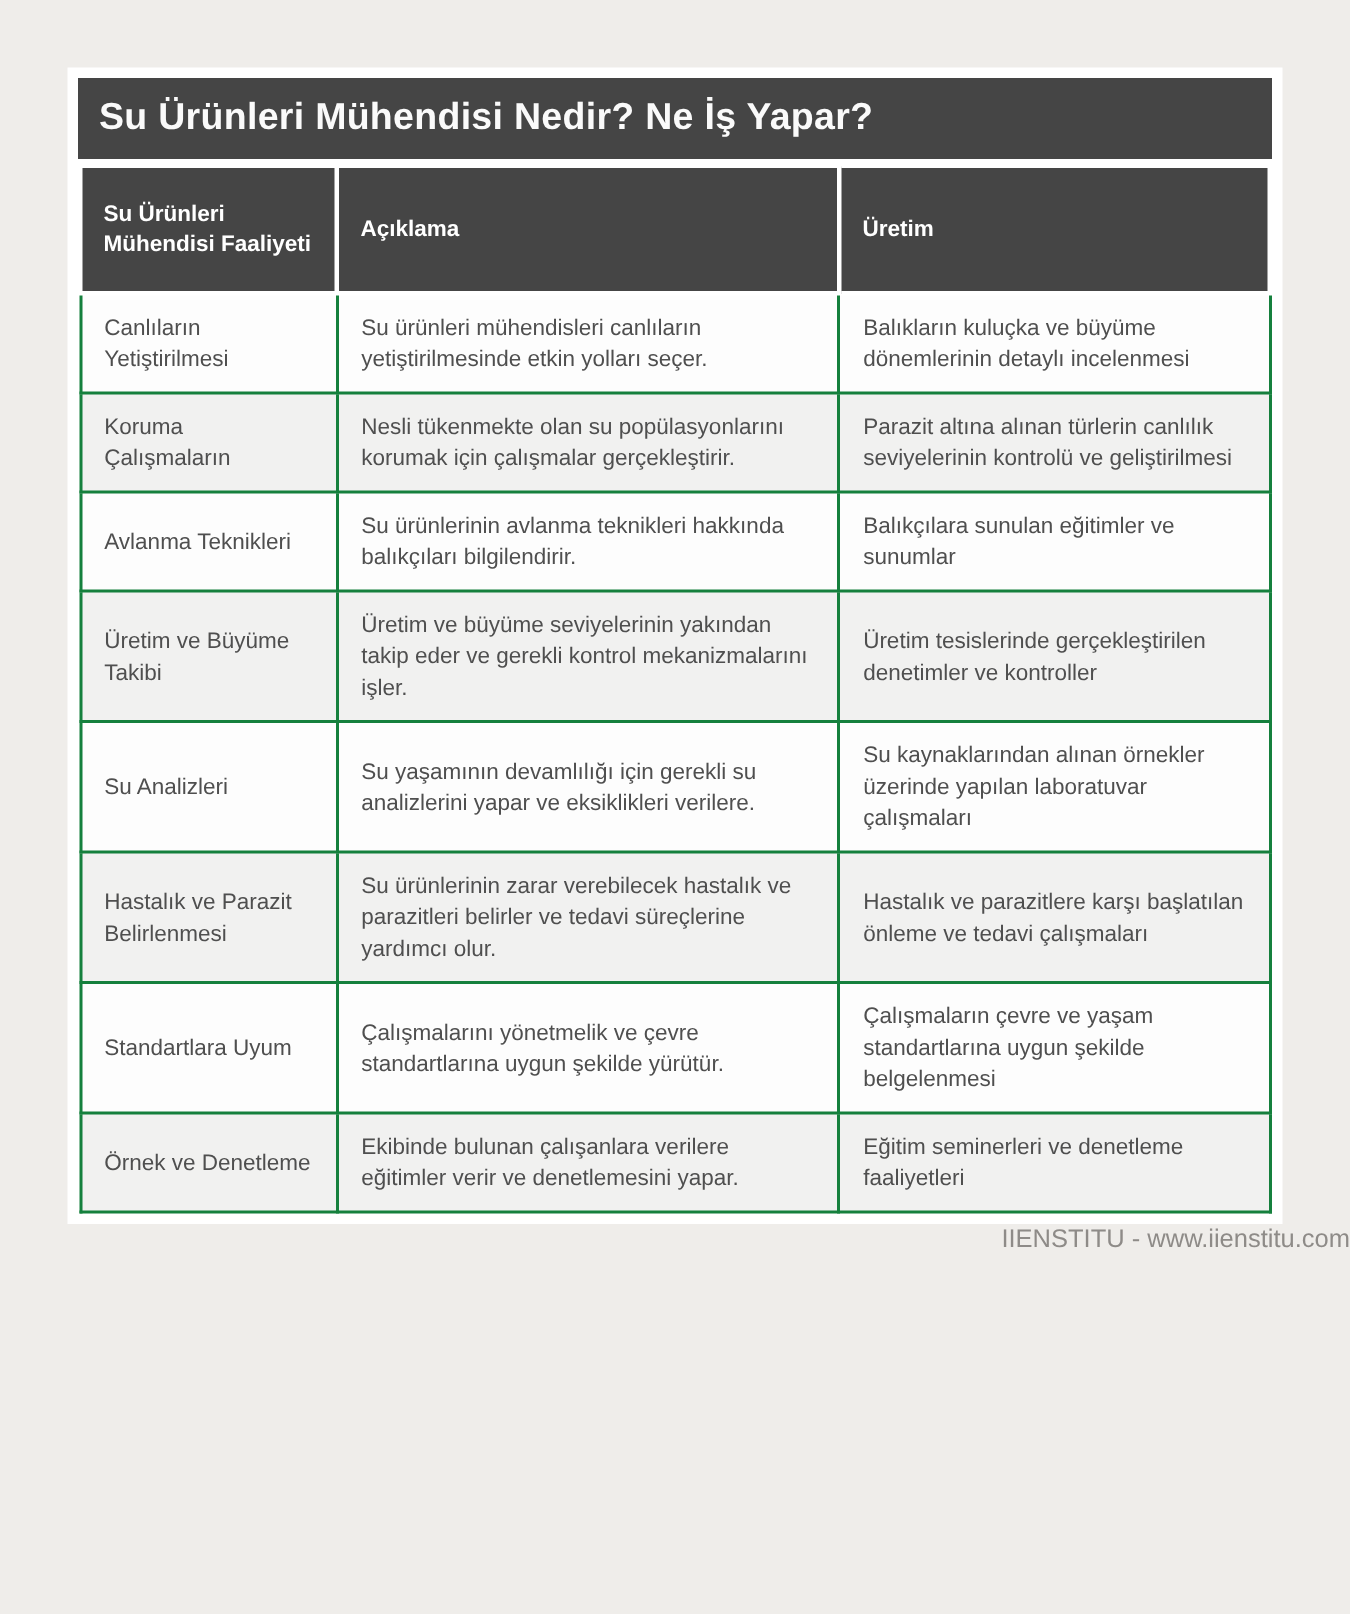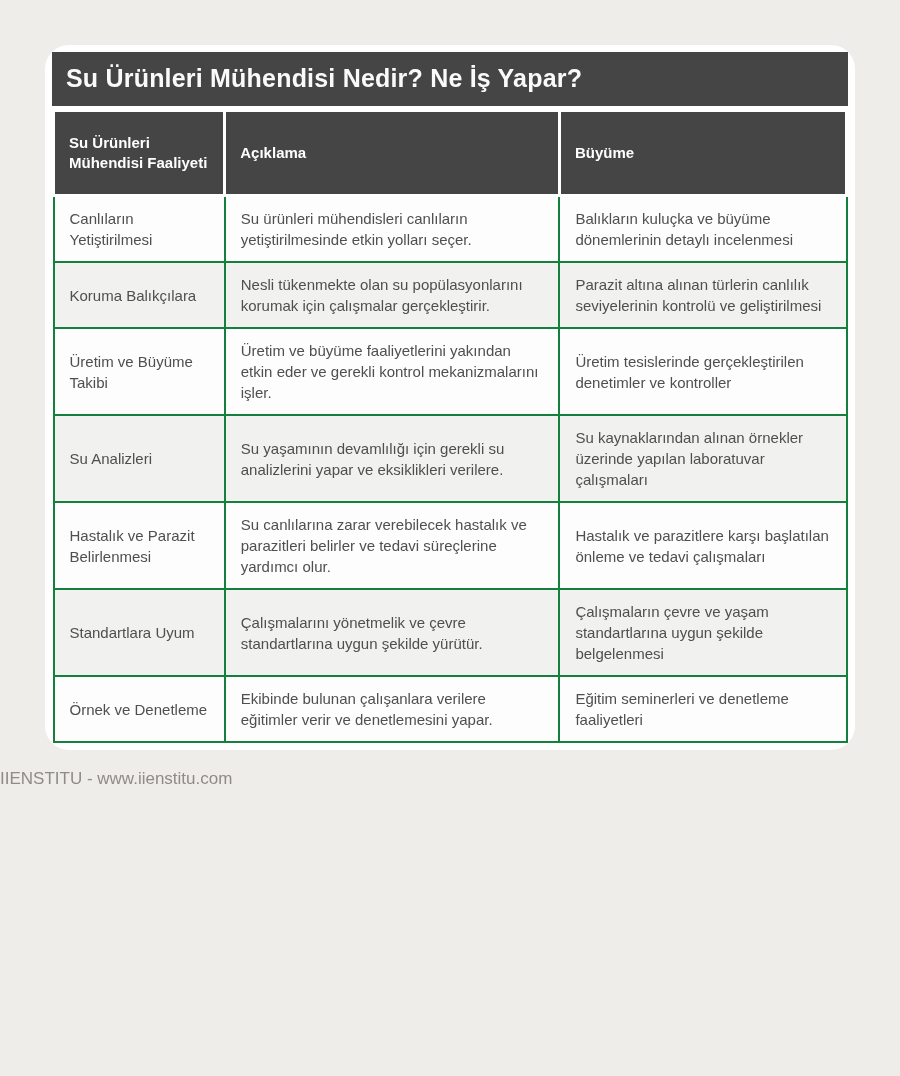--- a/index.html
+++ b/index.html
@@ -12,21 +12,20 @@
     background: #efedea;
     font-family: "Liberation Sans", "DejaVu Sans", sans-serif;
     overflow: hidden;
   }
   .card {
     width: 810px;
     margin: 45px auto 0 auto;
     background: #ffffff;
     padding: 7px;
     box-sizing: border-box;
-    border-radius: 24px;
   }
   .title-bar {
     background: #454545;
     padding: 12px 14px 13px 14px;
     margin-bottom: 3px;
   }
   .title-bar h1 {
     margin: 0;
     color: #fafafa;
     font-size: 25px;
@@ -58,22 +57,21 @@
     color: #4f4f4f;
     vertical-align: middle;
     padding: 11px 15px;
     line-height: 1.4;
     border: 2px solid #15803d;
     word-wrap: break-word;
   }
   .data-table tbody tr:nth-child(odd)  { background: #fdfdfd; }
   .data-table tbody tr:nth-child(even) { background: #f1f1f0; }
   .footer {
-    text-align: left;
-    margin-top: 19px;
+    text-align: right;
     color: #8e8b88;
     font-size: 17px;
   }
 </style>
 </head>
 <body>
 
 <div class="page">
 
   <div class="card">
@@ -85,53 +83,58 @@
     <table class="data-table">
       <colgroup>
         <col class="c1">
           <col class="c2">
           <col class="c3">
       </colgroup>
       <thead>
         <tr>
           <th>Su Ürünleri Mühendisi Faaliyeti</th>
           <th>Açıklama</th>
-          <th>Büyüme</th>
+          <th>Üretim</th>
         </tr>
       </thead>
       <tbody>
   <tr>
     <td>Canlıların Yetiştirilmesi</td>
     <td>Su ürünleri mühendisleri canlıların yetiştirilmesinde etkin yolları seçer.</td>
     <td>Balıkların kuluçka ve büyüme dönemlerinin detaylı incelenmesi</td>
   </tr>
 
   <tr>
-    <td>Koruma Balıkçılara</td>
+    <td>Koruma Çalışmaların</td>
     <td>Nesli tükenmekte olan su popülasyonlarını korumak için çalışmalar gerçekleştirir.</td>
     <td>Parazit altına alınan türlerin canlılık seviyelerinin kontrolü ve geliştirilmesi</td>
   </tr>
 
+  <tr>
+    <td>Avlanma Teknikleri</td>
+    <td>Su ürünlerinin avlanma teknikleri hakkında balıkçıları bilgilendirir.</td>
+    <td>Balıkçılara sunulan eğitimler ve sunumlar</td>
+  </tr>
 
 
   <tr>
     <td>Üretim ve Büyüme Takibi</td>
-    <td>Üretim ve büyüme faaliyetlerini yakından etkin eder ve gerekli kontrol mekanizmalarını işler.</td>
+    <td>Üretim ve büyüme seviyelerinin yakından takip eder ve gerekli kontrol mekanizmalarını işler.</td>
     <td>Üretim tesislerinde gerçekleştirilen denetimler ve kontroller</td>
   </tr>
 
   <tr>
     <td>Su Analizleri</td>
     <td>Su yaşamının devamlılığı için gerekli su analizlerini yapar ve eksiklikleri verilere.</td>
     <td>Su kaynaklarından alınan örnekler üzerinde yapılan laboratuvar çalışmaları</td>
   </tr>
 
   <tr>
     <td>Hastalık ve Parazit Belirlenmesi</td>
-    <td>Su canlılarına zarar verebilecek hastalık ve parazitleri belirler ve tedavi süreçlerine yardımcı olur.</td>
+    <td>Su ürünlerinin zarar verebilecek hastalık ve parazitleri belirler ve tedavi süreçlerine yardımcı olur.</td>
     <td>Hastalık ve parazitlere karşı başlatılan önleme ve tedavi çalışmaları</td>
   </tr>
 
 
   <tr>
     <td>Standartlara Uyum</td>
     <td>Çalışmalarını yönetmelik ve çevre standartlarına uygun şekilde yürütür.</td>
     <td>Çalışmaların çevre ve yaşam standartlarına uygun şekilde belgelenmesi</td>
   </tr>
 

